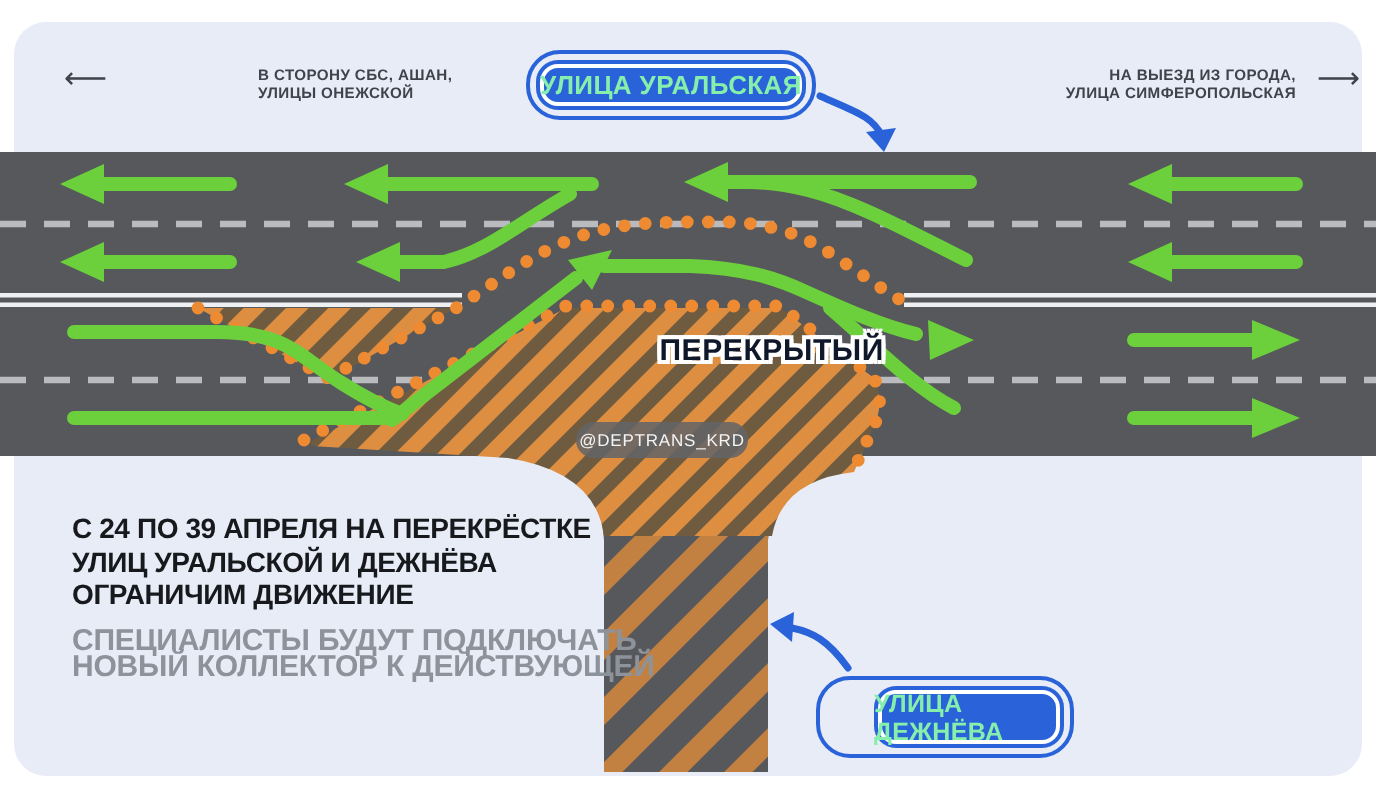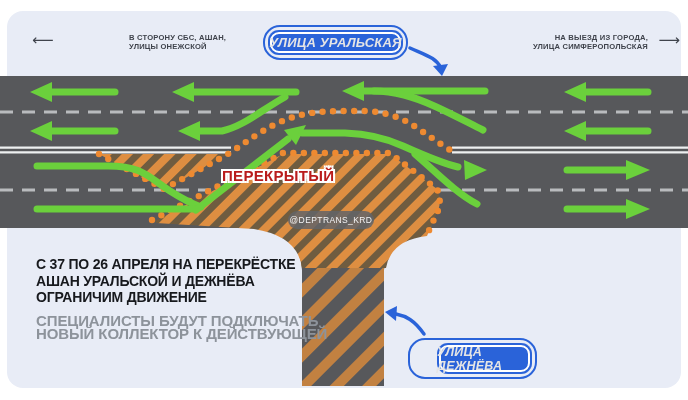--- a/index.html
+++ b/index.html
@@ -26,31 +26,31 @@
 
   
   .badge{
     border:2px solid #2a63d9;border-radius:17px;padding:3px;
     display:flex;align-items:stretch;justify-content:stretch;box-sizing:border-box;
   }
   .badge-inner{
     flex:1;display:flex;align-items:center;justify-content:center;
     background:#2a63d9;border-radius:11px;
     box-shadow:inset 0 0 0 2px #2a63d9, inset 0 0 0 4px #ffffff;
-    color:#e5e5e5;font-weight:700;letter-spacing:.2px;font-style:italic;
+    color:#86efac;font-weight:700;letter-spacing:.2px;
   }
   #badge-uralskaya{left:263px;top:25px;width:145px;height:35px;}
   #badge-uralskaya .badge-inner{font-size:13px;}
   #badge-dezhnyova{left:408px;top:338px;width:129px;height:41px;}
   #badge-dezhnyova .badge-inner{font-size:12.5px;margin-left:24px;}
 
   
   #closed-label{
-    left:222px;top:168px;width:220px;text-align:left;
-    color:#b91c1c;font-weight:800;font-size:15px;line-height:15.5px;letter-spacing:.3px;
+    left:222px;top:168px;width:220px;text-align:right;
+    color:#0f172a;font-weight:800;font-size:15px;line-height:15.5px;letter-spacing:.3px;
     text-shadow:
       -2px -2px 0 #fff, 2px -2px 0 #fff, -2px 2px 0 #fff, 2px 2px 0 #fff,
       -2px 0 0 #fff, 2px 0 0 #fff, 0 -2px 0 #fff, 0 2px 0 #fff;
   }
   #credit-pill{
     left:288px;top:211px;width:86px;height:18px;border-radius:9px;
     background:rgba(99,100,105,.85);
     display:flex;align-items:center;justify-content:center;
     color:#f4f4f5;font-weight:400;font-size:8.5px;letter-spacing:.4px;
   }
@@ -170,20 +170,20 @@
 <div id="badge-dezhnyova" class="abs badge">
   <div class="badge-inner">УЛИЦА ДЕЖНЁВА</div>
 </div>
 
 <div id="closed-label" class="abs">
   <div>ПЕРЕКРЫТЫЙ</div>
 </div>
 <div id="credit-pill" class="abs">@DEPTRANS_KRD</div>
 
 <div id="announce-title" class="abs">
-  <div>С 37 ПО 26 АПРЕЛЯ НА ПЕРЕКРЁСТКЕ</div>
-  <div>АШАН УРАЛЬСКОЙ И ДЕЖНЁВА</div>
+  <div>С 24 ПО 39 АПРЕЛЯ НА ПЕРЕКРЁСТКЕ</div>
+  <div>УЛИЦ УРАЛЬСКОЙ И ДЕЖНЁВА</div>
   <div>ОГРАНИЧИМ ДВИЖЕНИЕ</div>
 </div>
 <div id="announce-body" class="abs">
   <div>СПЕЦИАЛИСТЫ БУДУТ ПОДКЛЮЧАТЬ</div>
   <div>НОВЫЙ КОЛЛЕКТОР К ДЕЙСТВУЮЩЕЙ</div>
 </div>
 
 </body></html>

